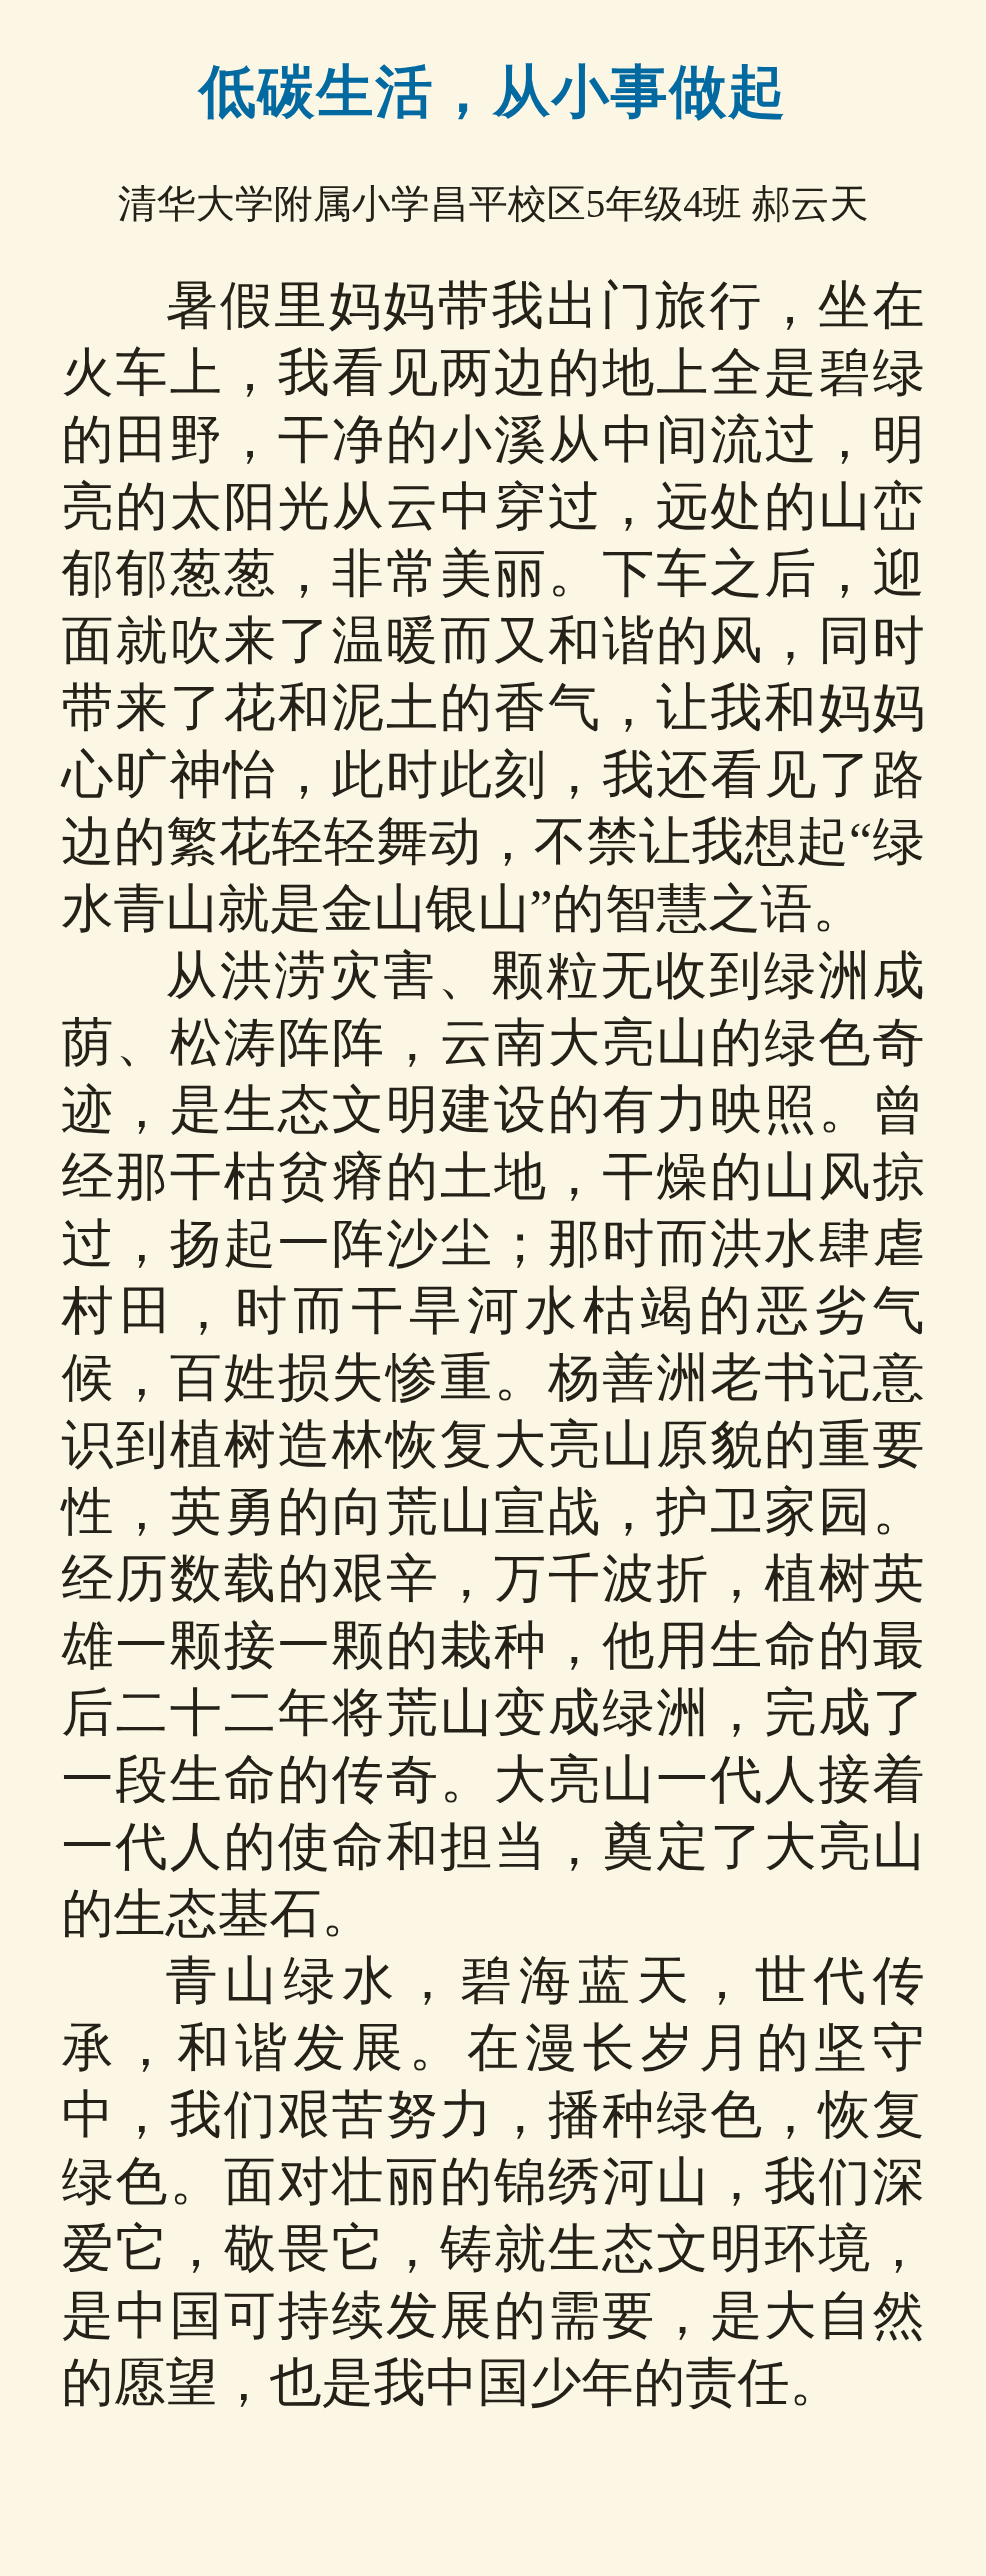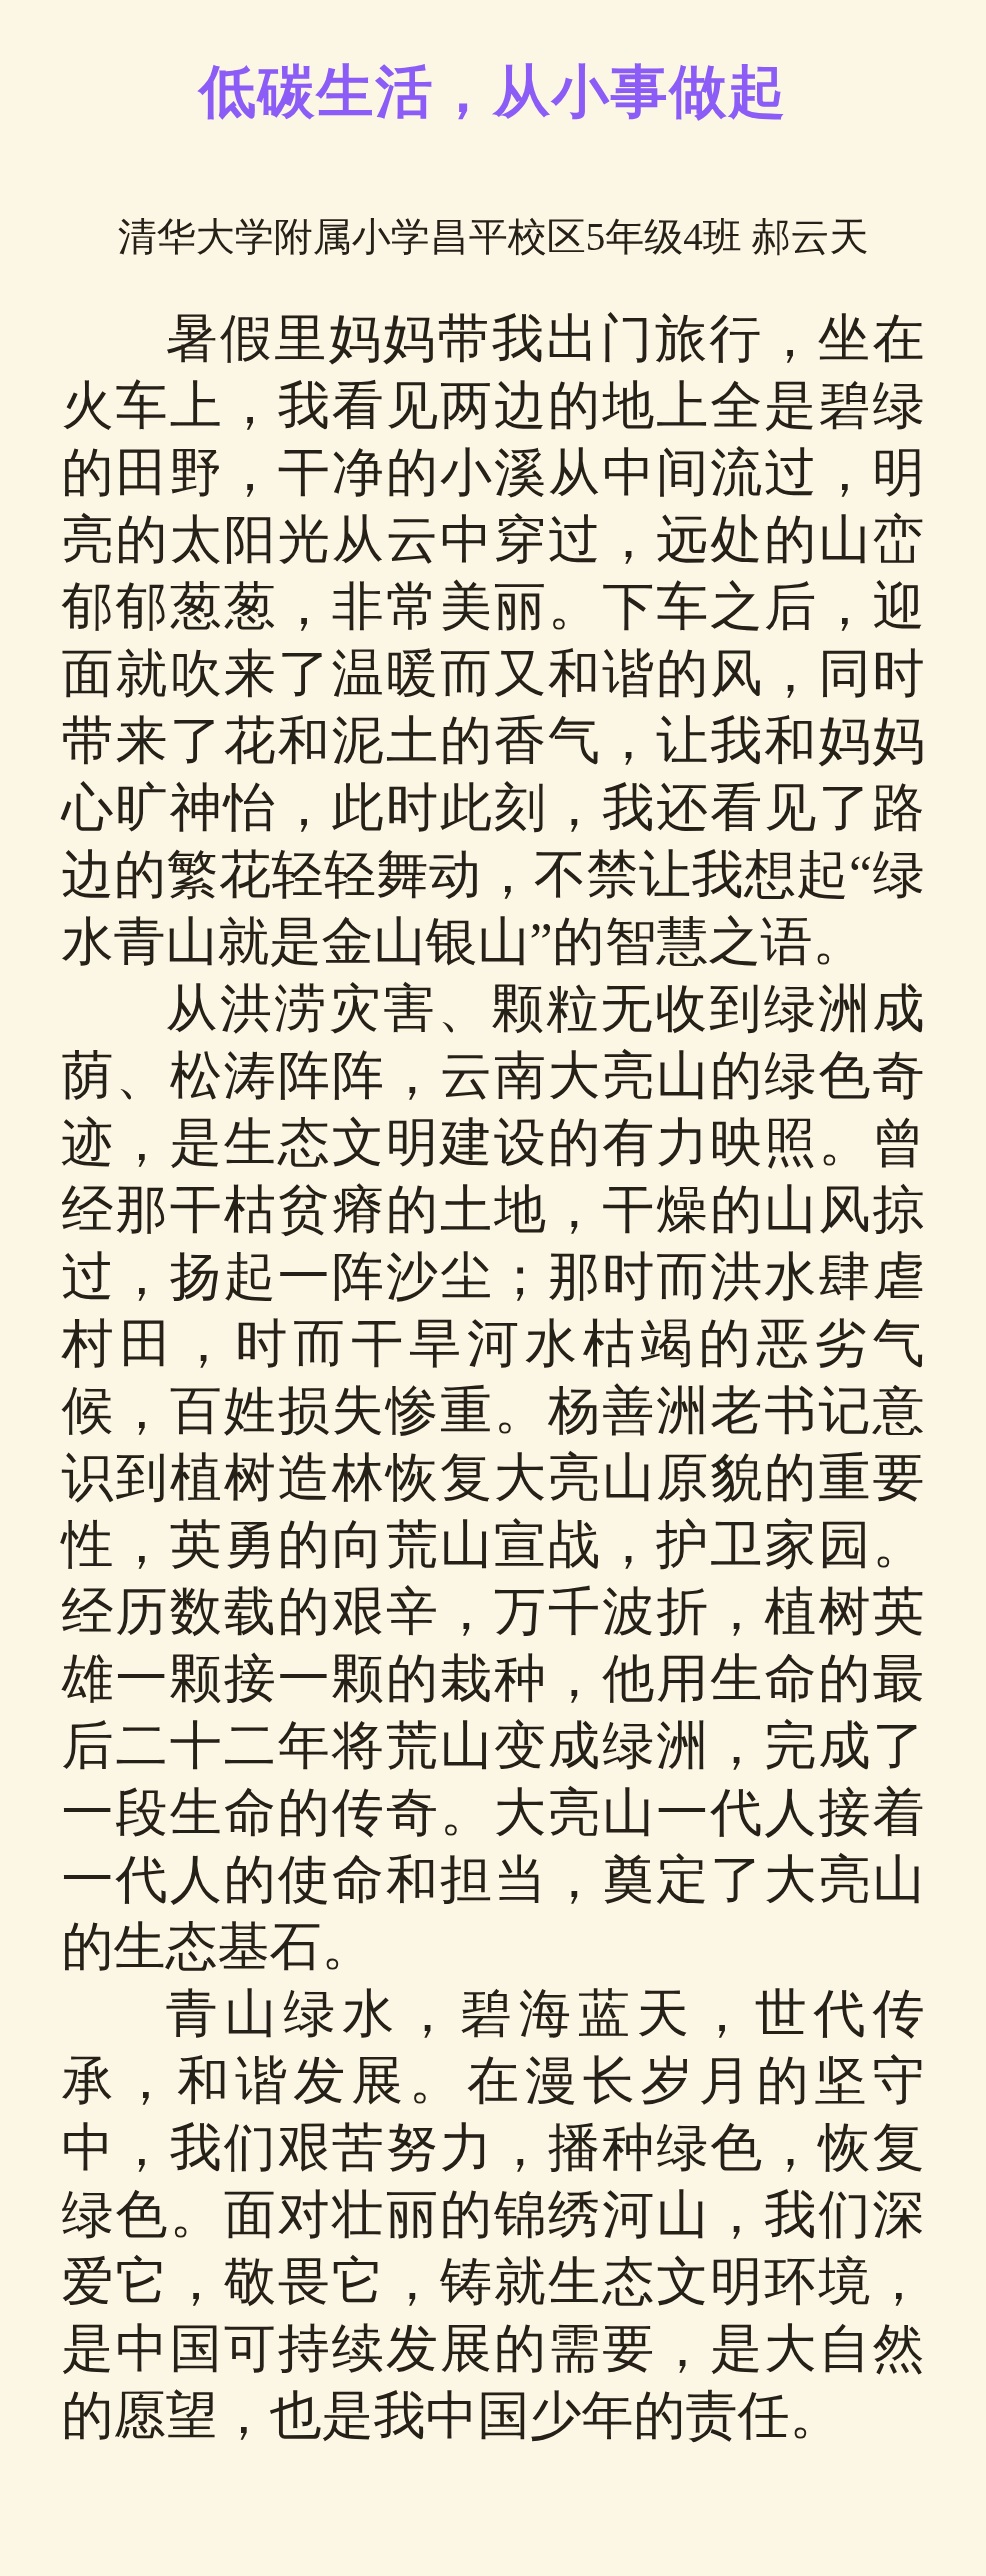--- a/index.html
+++ b/index.html
@@ -17,24 +17,24 @@
     box-sizing: border-box;
   }
   .title {
     margin: 0;
     padding-top: 58px;
     text-align: center;
     font-size: 57px;
     line-height: 1.2;
     font-weight: bold;
     letter-spacing: 1.8px;
-    color: #8b5cf6;
+    color: #0369a1;
   }
   .byline {
-    margin-top: 90px;
+    margin-top: 57px;
     text-align: center;
     font-size: 39px;
     line-height: 1.1;
     font-weight: normal;
   }
   .teacher-line {
     margin-top: 31px;
     text-align: center;
     font-size: 37px;
     line-height: 1.1;

